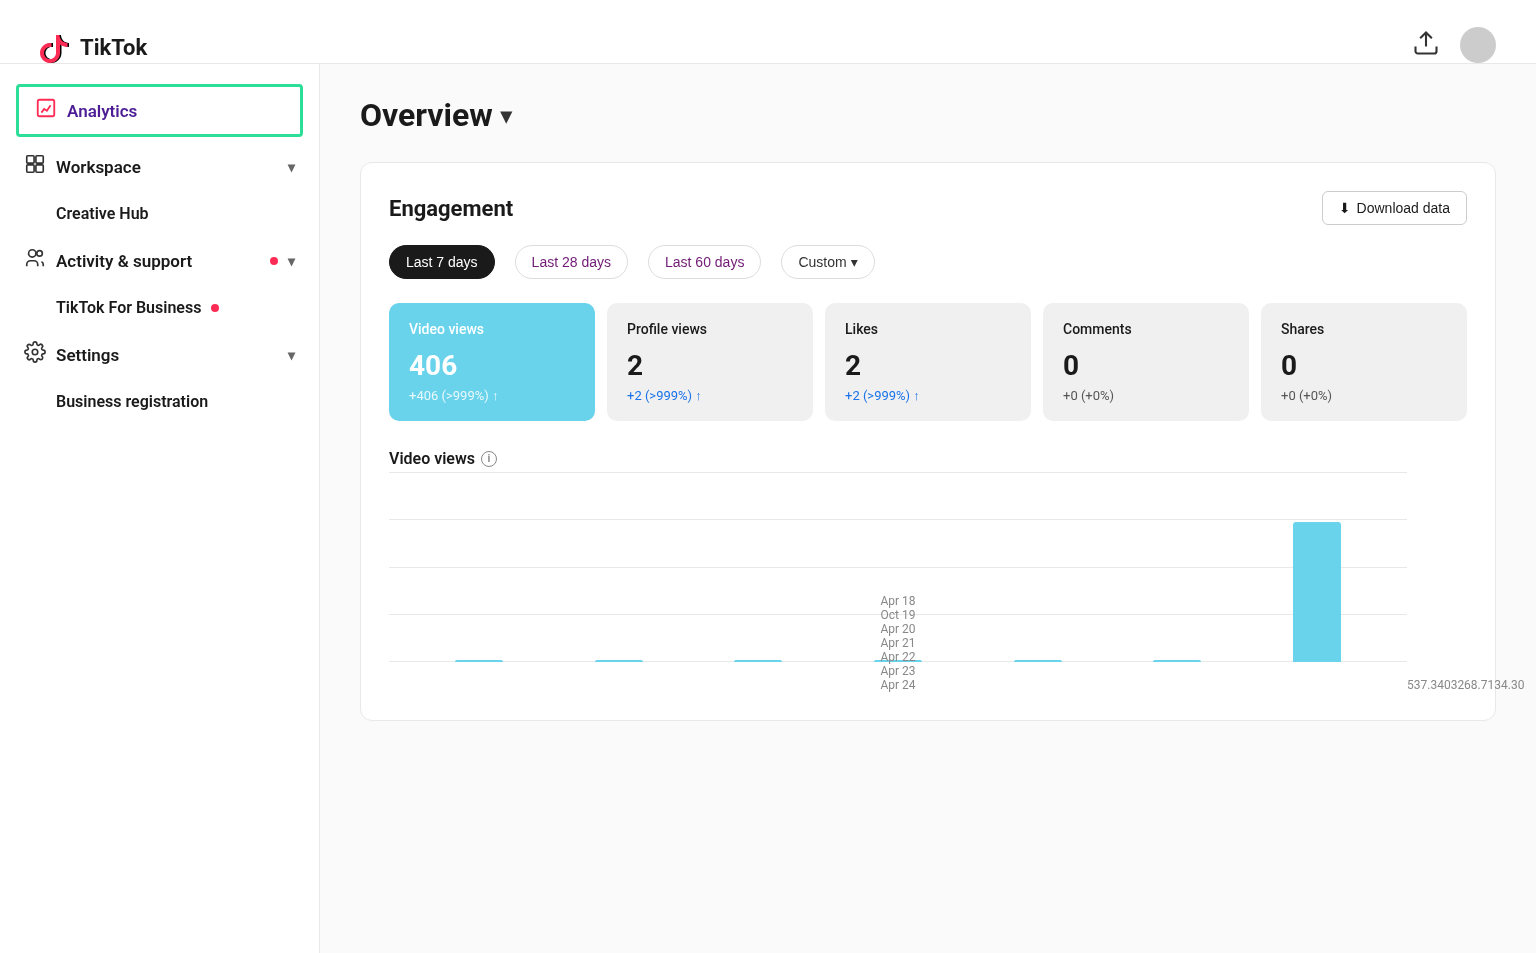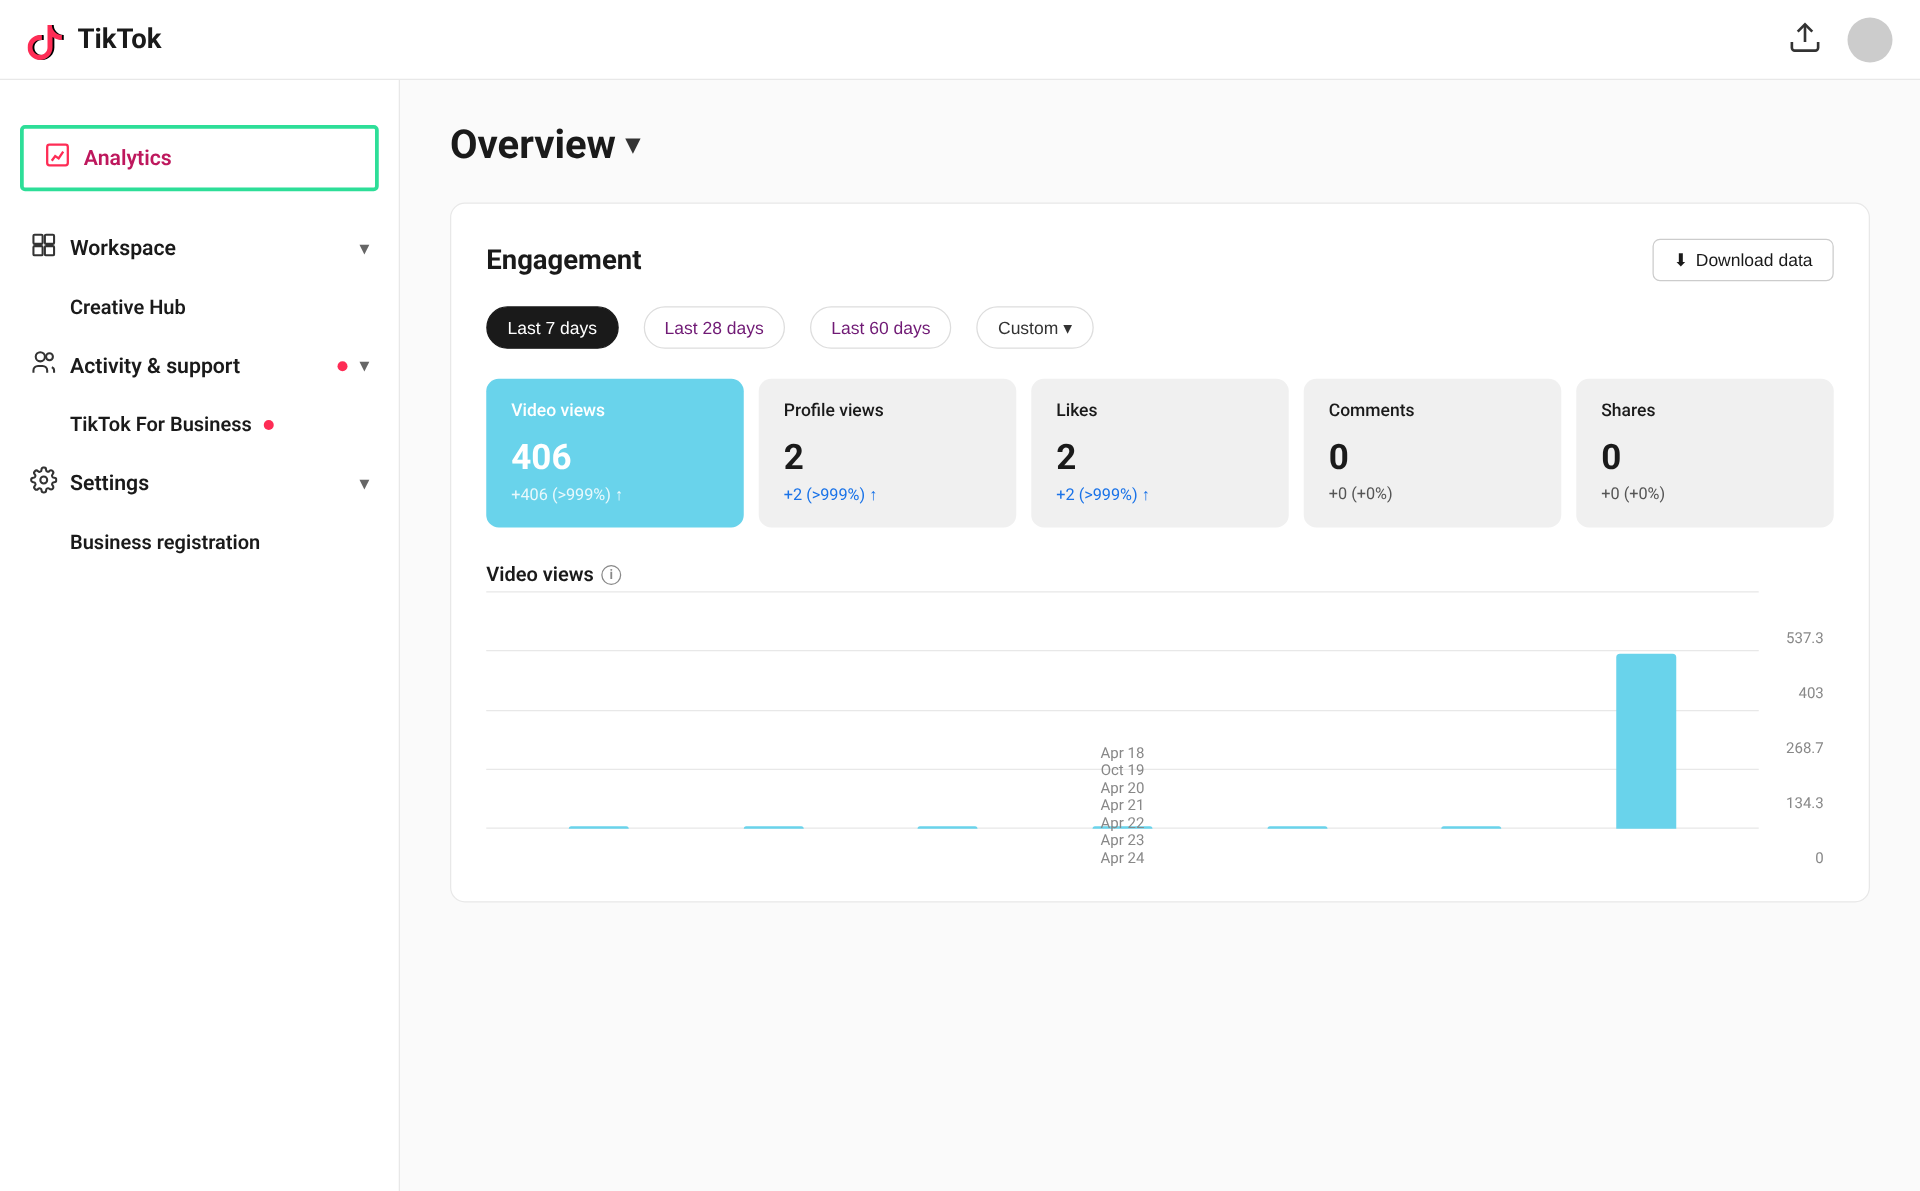--- a/index.html
+++ b/index.html
@@ -3,23 +3,23 @@
   <meta charset="utf-8">
   <style>
     * { box-sizing: border-box; margin: 0; padding: 0; }
     body { font-family: -apple-system, BlinkMacSystemFont, 'Segoe UI', Roboto, sans-serif; background: #fff; color: #1a1a1a; }
 
     
     .topbar {
       height: 64px;
       border-bottom: 1px solid #e8e8e8;
       display: flex;
-      align-items: center;
+      align-items: flex-end;
       justify-content: space-between;
-      padding: 0 22px;
+      padding: 0 40px;
       position: fixed;
       top: 0; left: 0; right: 0;
       background: #fff;
       z-index: 100;
     }
     .topbar-logo {
       display: flex;
       align-items: center;
       gap: 8px;
       font-size: 22px;
@@ -66,22 +66,22 @@
       align-items: center;
       padding: 12px 24px;
       cursor: pointer;
       font-size: 17px;
       font-weight: 600;
       gap: 10px;
       position: relative;
     }
     .sidebar-item.active {
       border: 3px solid #2dde98;
-      color: #be185d;
-      margin: 20px 16px;
+      color: #4c1d95;
+      margin: 4px 16px;
       border-radius: 4px;
       padding: 10px 16px;
     }
     .sidebar-item-icon { font-size: 20px; }
     .sidebar-item-label { flex: 1; }
     .sidebar-chevron { color: #666; font-size: 14px; }
     .sidebar-dot {
       width: 8px;
       height: 8px;
       border-radius: 50%;
@@ -289,21 +289,21 @@
     }
     .chart-x-label {
       font-size: 12px;
       color: #888;
       text-align: center;
     }
     .chart-y-axis {
       width: 60px;
       height: calc(100% - 30px);
       display: flex;
-      flex-direction: column;
+      flex-direction: row;
       justify-content: space-between;
       align-items: flex-end;
       padding-right: 8px;
     }
     .chart-y-label {
       font-size: 12px;
       color: #888;
     }
 
     

